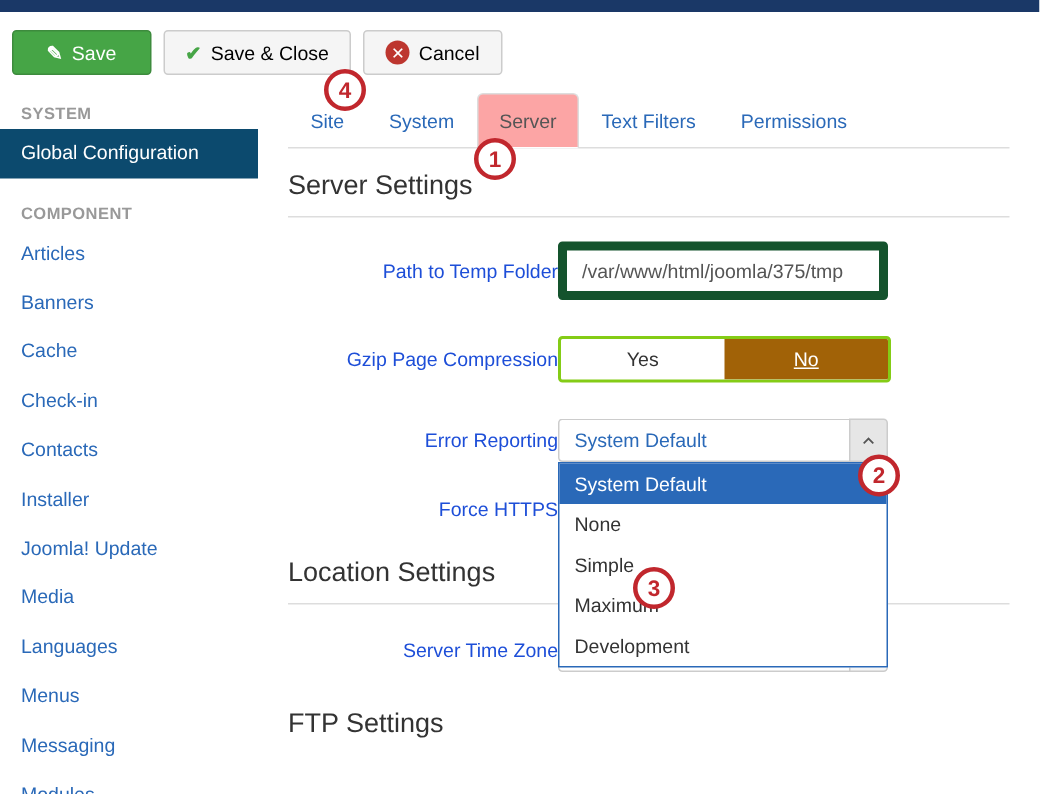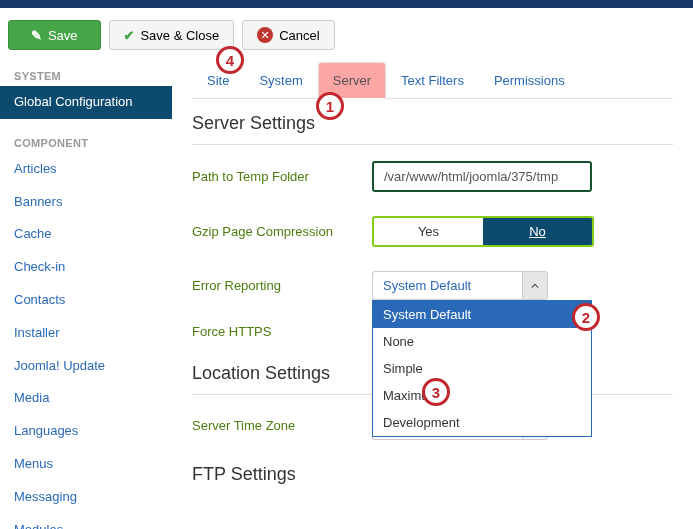--- a/index.html
+++ b/index.html
@@ -16,27 +16,27 @@
 .sidebar { width: 172px; flex-shrink: 0; }
 .side-head { color: #999; font-size: 11px; font-weight: bold; padding: 8px 14px 4px; letter-spacing: .3px; }
 .side-item { display: block; padding: 6px 14px; color: #2a69b8; cursor: pointer; font-size: 13px; line-height: 1.6; }
 .side-item.active { background: #0c4a6e; color: #fff; }
 .main { flex: 1; padding: 0 20px 20px 20px; position: relative; }
 .tabs { display: flex; border-bottom: 1px solid #ddd; margin-bottom: 14px; }
 .tab { padding: 10px 14px; color: #2a69b8; cursor: pointer; border: 1px solid transparent; border-bottom: none; margin-bottom: -1px; }
 .tab.active { color: #555; border-color: #ddd; border-bottom: 1px solid #fff; border-radius: 4px 4px 0 0; background: #fca5a5; }
 h3.section { font-size: 18px; font-weight: normal; color: #333; margin: 12px 0 4px; border-bottom: 1px solid #ddd; padding-bottom: 10px; }
 .row { display: flex; align-items: center; padding: 12px 0; }
-.row .lbl { width: 180px; color: #4d7c0f; }
+.row .lbl { width: 180px; color: #1d4ed8; text-align: right; }
 .ctl { flex: 1; }
-.txt { width: 220px; padding: 6px 10px; border: 2px solid #14532d; border-radius: 3px; font-size: 13px; color: #555; }
+.txt { width: 220px; padding: 6px 10px; border: 6px solid #14532d; border-radius: 3px; font-size: 13px; color: #555; }
 .radio { display: inline-flex; border: 2px solid #84cc16; border-radius: 3px; overflow: hidden; width: 222px; }
 .radio span { flex: 1; text-align: center; padding: 6px 0; cursor: pointer; }
-.radio .sel { background: #0c4a6e; color: #fff; text-decoration: underline; }
-.dd { position: relative; display: inline-flex; width: 176px; }
+.radio .sel { background: #a16207; color: #fff; text-decoration: underline; }
+.dd { position: relative; display: inline-flex; width: 220px; }
 .dd .val { flex: 1; border: 1px solid #ccc; border-right: none; border-radius: 3px 0 0 3px; padding: 6px 10px; color: #2a69b8; background: #fff; }
 .dd .caret { width: 26px; border: 1px solid #ccc; border-radius: 0 3px 3px 0; background: #f5f5f5; display: flex; align-items: center; justify-content: center; cursor: pointer; }
 .dd .caret svg { width: 8px; height: 8px; }
 .dd.open .caret { background: #e6e6e6; }
 .dd.trunc .val { white-space: nowrap; overflow: hidden; text-overflow: ellipsis; color: #555; }
 .menu { position: absolute; top: 100%; left: 0; width: 220px; border: 1px solid #2a69b8; background: #fff; z-index: 5; }
 .menu .opt { padding: 6px 10px; cursor: pointer; color: #333; }
 .menu .opt.sel { background: #2a69b8; color: #fff; }
 .callout { position: absolute; width: 28px; height: 28px; border: 3px solid #c1272d; border-radius: 50%; color: #c1272d; font-weight: bold; display: flex; align-items: center; justify-content: center; font-size: 15px; background: #fff; z-index: 20; pointer-events: none; }
 </style>

